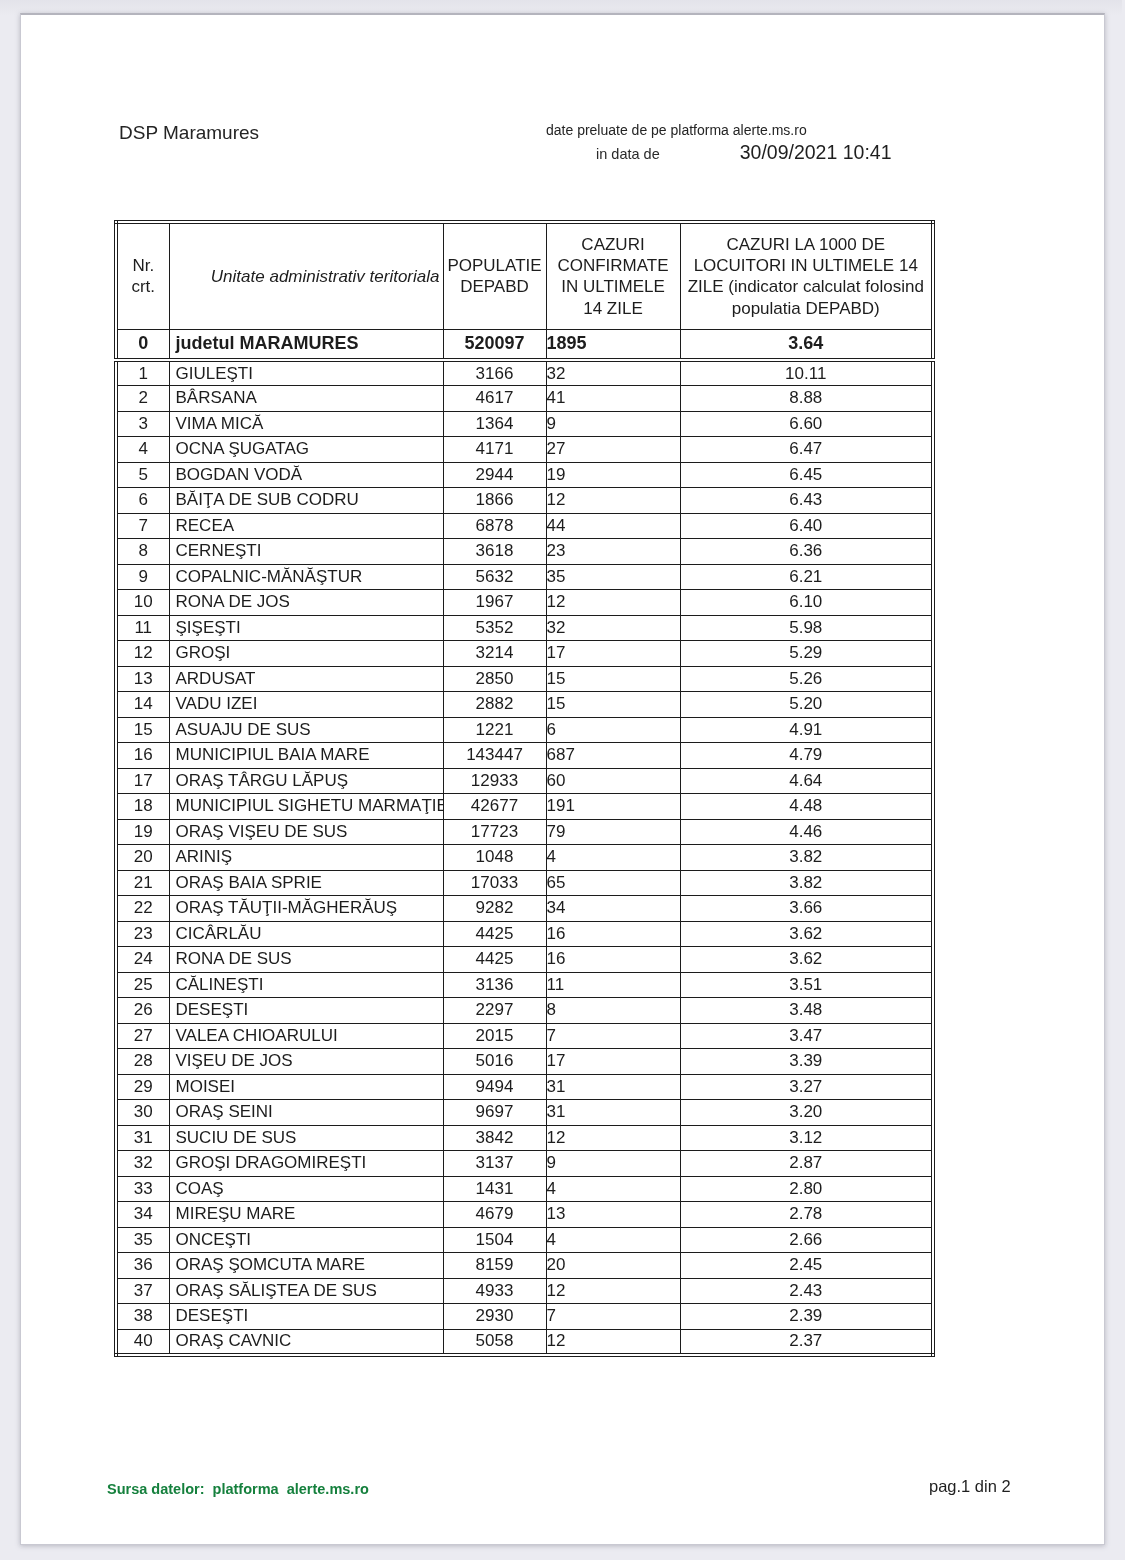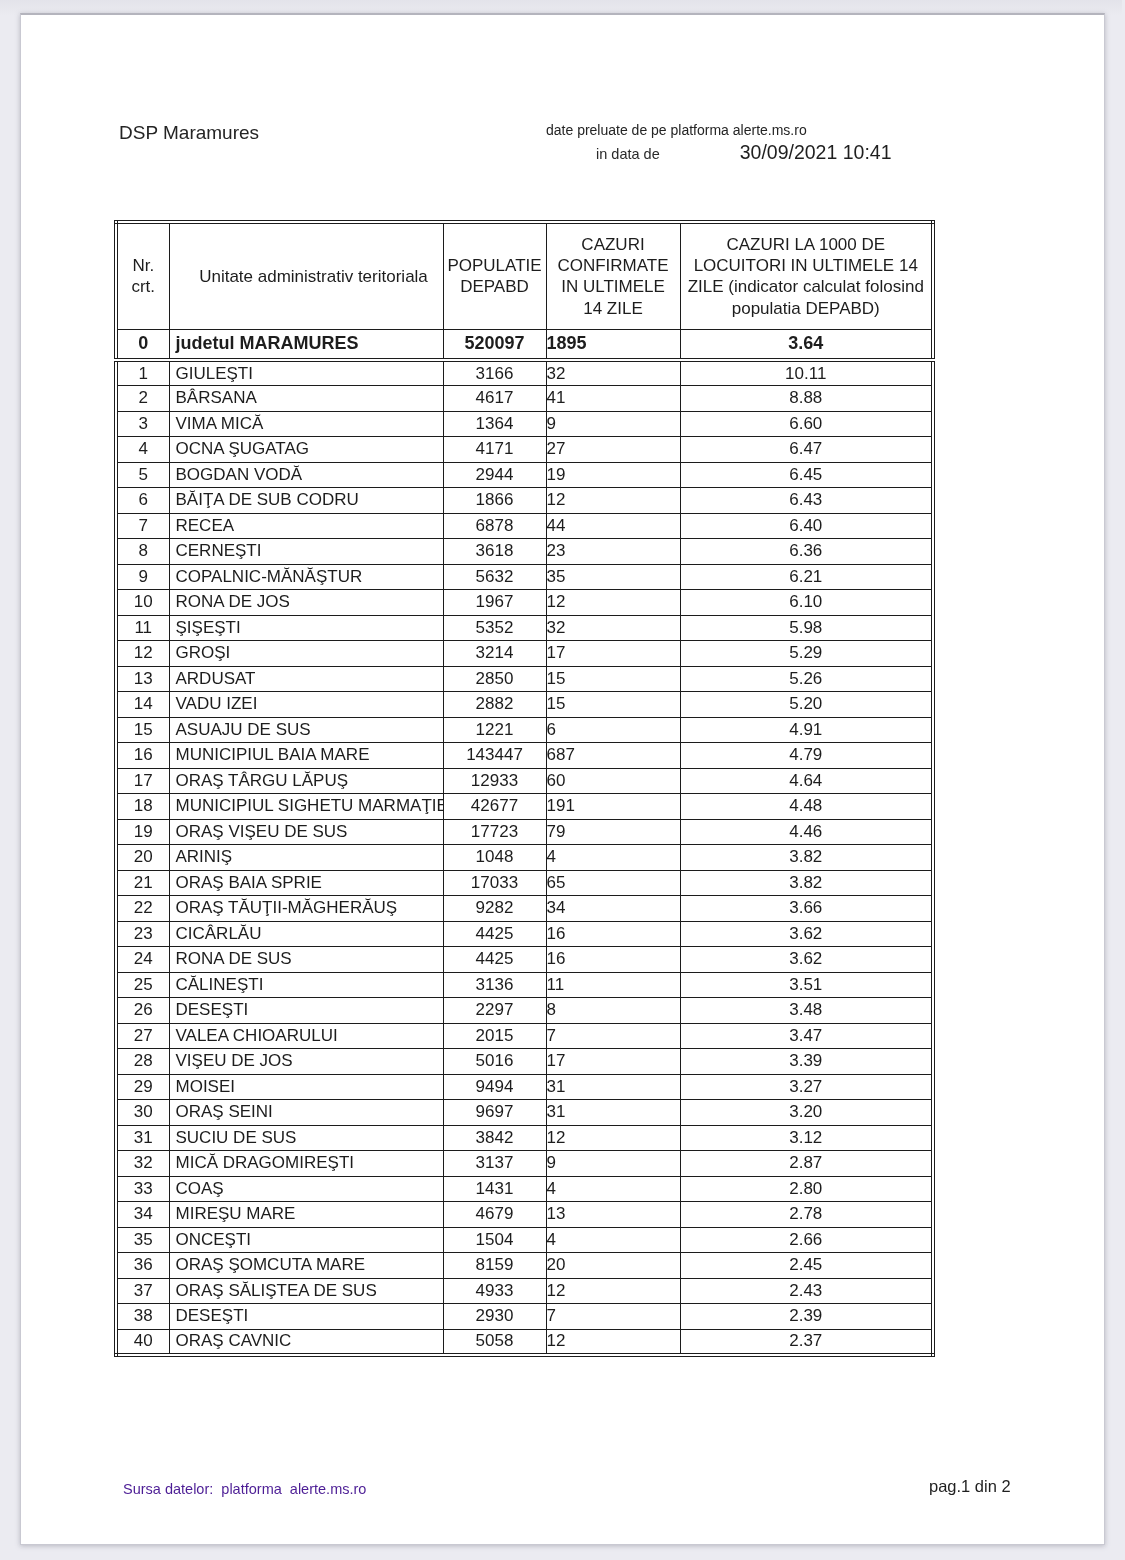--- a/index.html
+++ b/index.html
@@ -59,36 +59,37 @@
   col.c-rate { width: 253px; }
 
   thead tr { height: 107px; }
   thead th {
     font-weight: normal;
     text-align: center;
     line-height: 1.25;
     padding: 2px 3px;
     border-bottom: 4px double #1c1c1c;
   }
-  thead th.h-name { text-align: center; padding-left: 18px; }
+  thead th.h-name { text-align: right; padding-left: 18px; font-style: italic; }
 
   tr.total-row { height: 31px; font-weight: bold; }
   tr.total-row td { border-bottom: 4px double #1c1c1c; font-size: 18px; }
 
   tbody tr.data-row { height: 25.5px; }
   td.cell-num   { text-align: center; }
   td.cell-name  { text-align: left; padding-left: 6px; white-space: nowrap; }
   td.cell-pop   { text-align: center; }
   td.cell-cases { }
   td.cell-rate  { text-align: center; }
 
   .footer-source {
-    position: absolute; left: 102px; top: 1466px;
-    font-size: 14.5px; color: #4c1d95;
+    position: absolute; left: 86px; top: 1466px;
+    font-size: 14.5px; color: #15803d;
     white-space: pre;
+    font-weight: bold;
   }
   .footer-page {
     position: absolute; left: 908px; top: 1462px;
     font-size: 16.5px; color: #1f1f1f;
   }
 </style>
 </head>
 <body>
 
 <div class="viewport">
@@ -338,21 +339,21 @@
   </tr>
           <tr class="data-row">
     <td class="cell-num">31</td>
     <td class="cell-name">SUCIU DE SUS</td>
     <td class="cell-pop">3842</td>
     <td class="cell-cases">12</td>
     <td class="cell-rate">3.12</td>
   </tr>
           <tr class="data-row">
     <td class="cell-num">32</td>
-    <td class="cell-name">MICĂ DRAGOMIREŞTI</td>
+    <td class="cell-name">GROŞI DRAGOMIREŞTI</td>
     <td class="cell-pop">3137</td>
     <td class="cell-cases">9</td>
     <td class="cell-rate">2.87</td>
   </tr>
           <tr class="data-row">
     <td class="cell-num">33</td>
     <td class="cell-name">COAŞ</td>
     <td class="cell-pop">1431</td>
     <td class="cell-cases">4</td>
     <td class="cell-rate">2.80</td>

